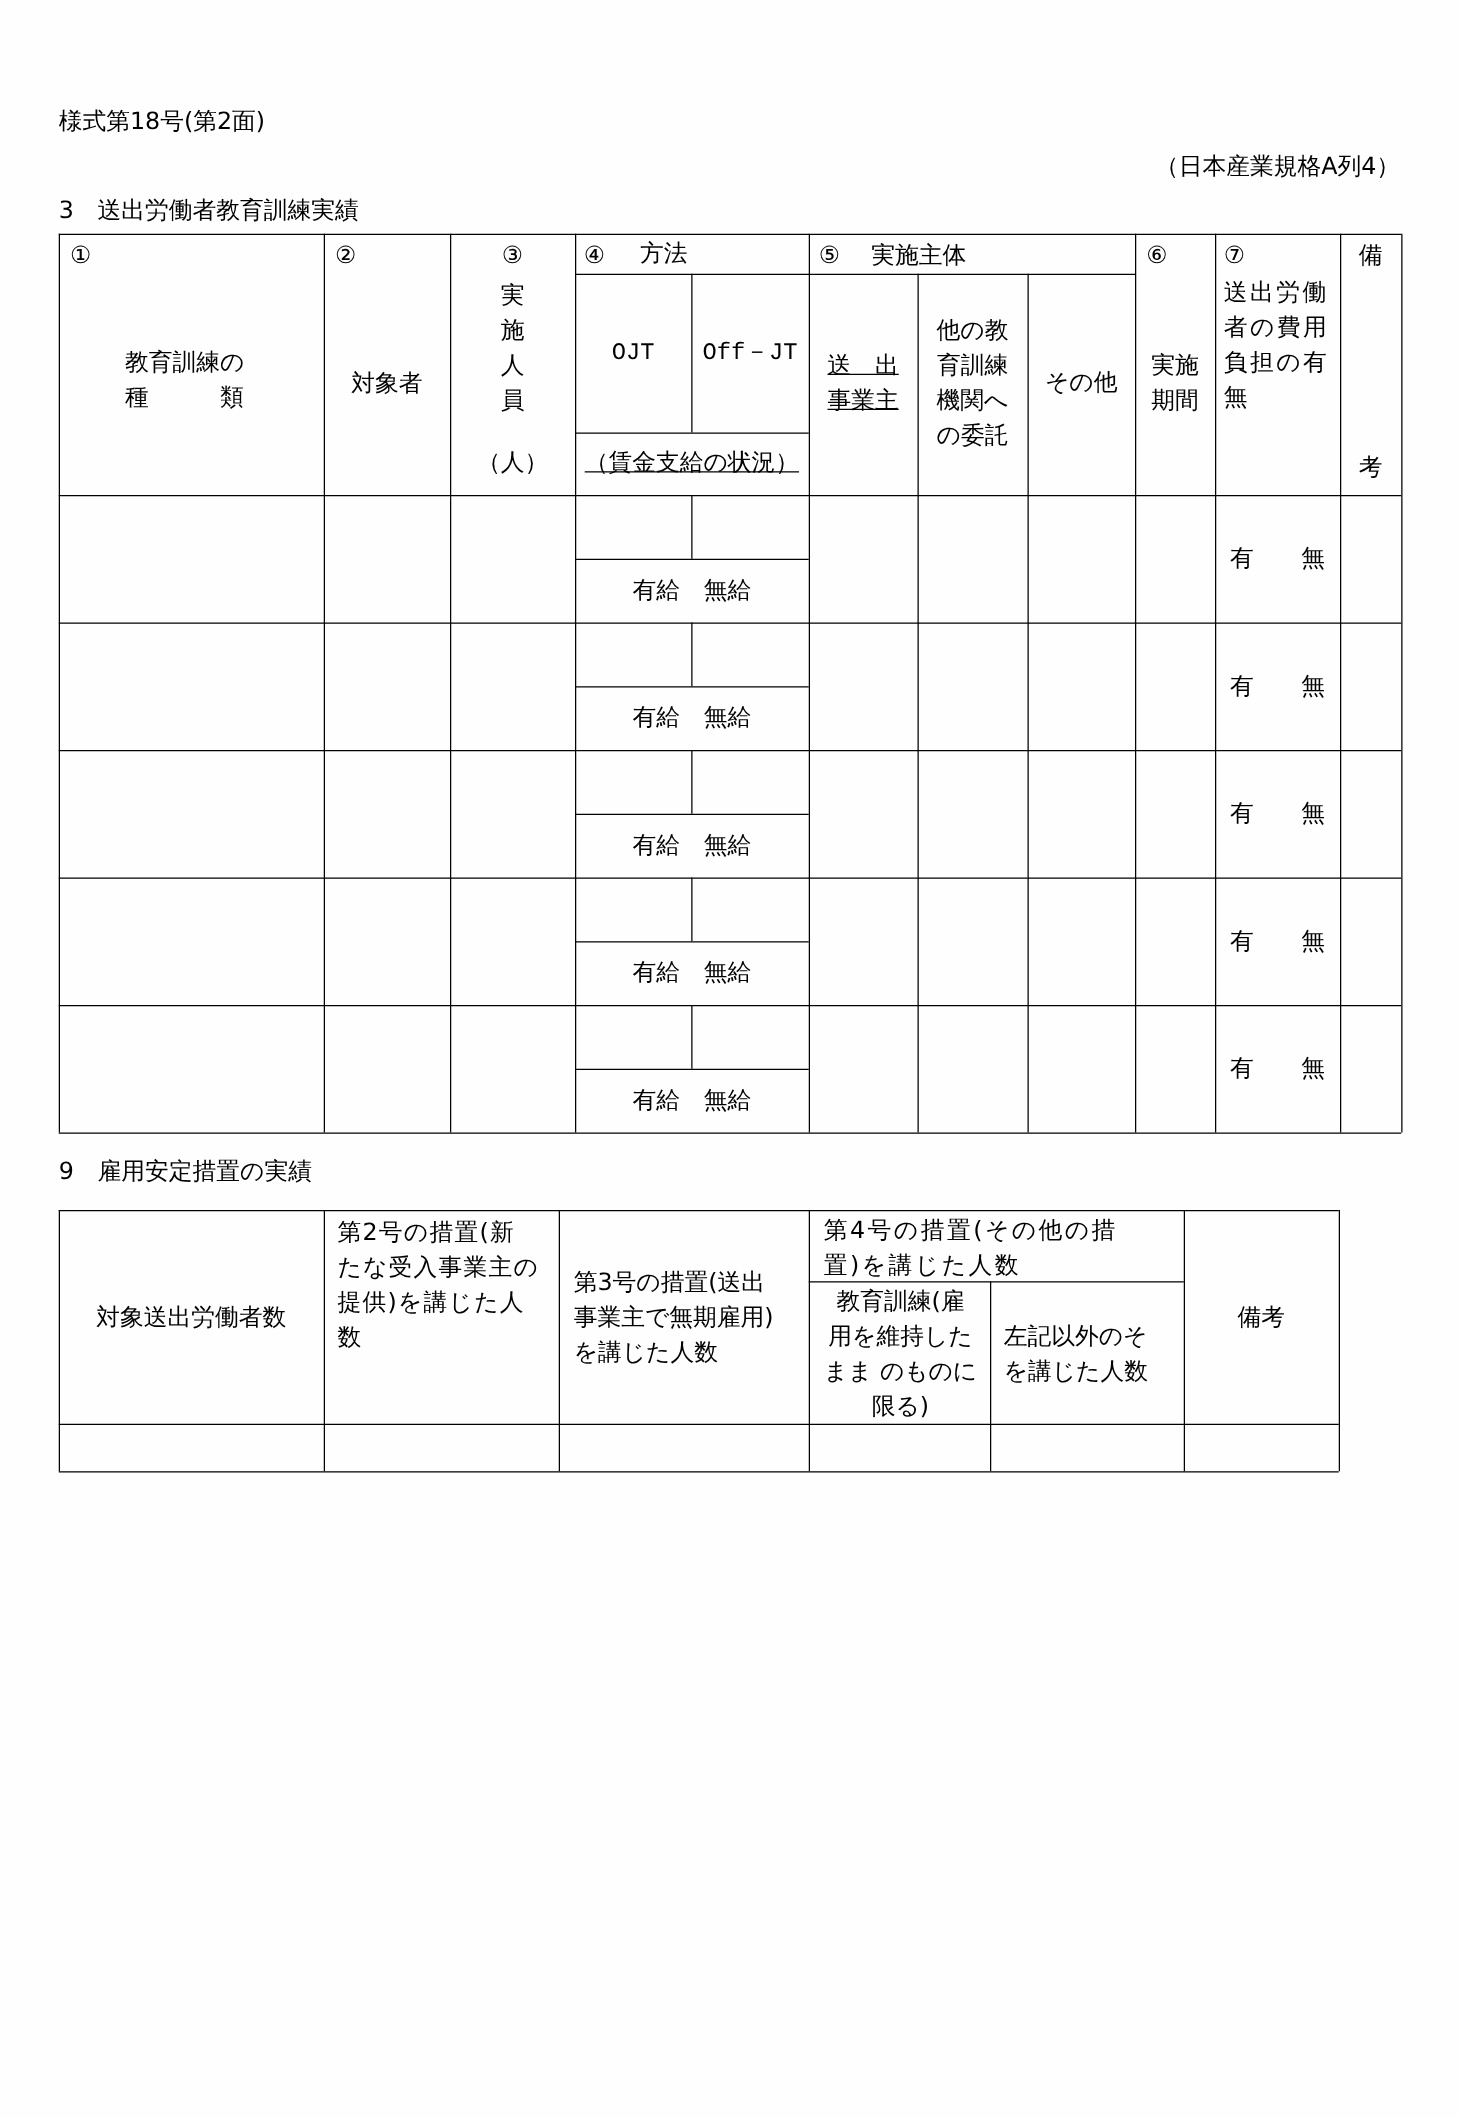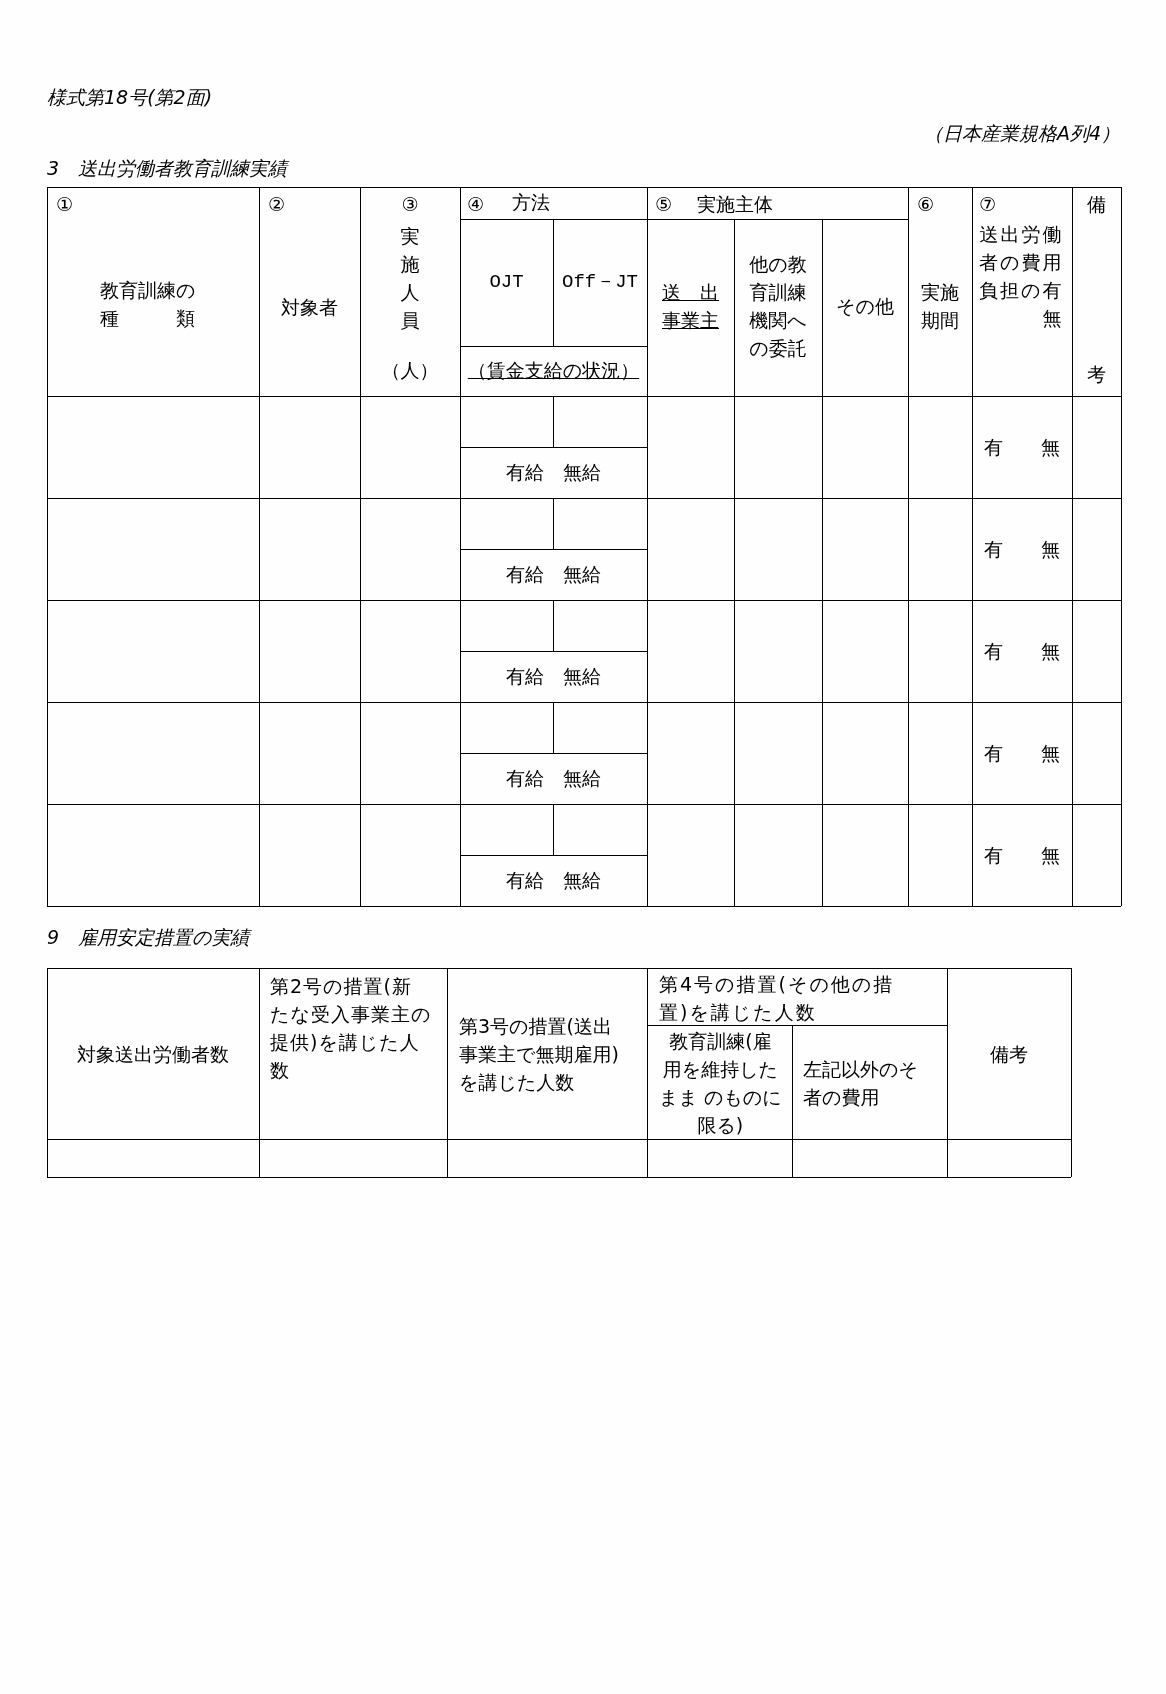--- a/index.html
+++ b/index.html
@@ -1,19 +1,19 @@
 <!DOCTYPE html>
 <html><head>
 <meta charset="utf-8">
 <style>
   html, body { margin: 0; padding: 0; background: #fefefe; }
   body { width: 1166px; height: 1694px; position: relative; overflow: hidden;
          font-family: "DejaVu Sans", "Liberation Sans", sans-serif; color: #000; }
   .abs { position: absolute; }
-  .t { font-size: 19px; line-height: 1; white-space: nowrap; font-style: italic; }
+  .t { font-size: 19px; line-height: 1; white-space: nowrap; }
   .line-h { position: absolute; height: 0; border-top: 1.5px solid #000; }
   .line-v { position: absolute; width: 0; border-left: 1.5px solid #000; }
   .cell { position: absolute; font-size: 19px; line-height: 28px; }
   .center { text-align: center; }
   .stack { white-space: pre-line; }
 </style>
 </head>
 <body>
 
 <div class="abs t" style="left:47px; top:88px;">様式第18号(第2面)</div>
@@ -87,21 +87,21 @@
 育訓練
 機関へ
 の委託</div>
   <div class="cell center" style="left:822px; width:86px; top:292px;">その他</div>
 
   <div class="cell" style="left:917px; top:190px;">⑥</div>
   <div class="cell center stack" style="left:908px; width:64px; top:278px;">実施
 期間</div>
 
   <div class="cell" style="left:979px; top:190px;">⑦</div>
-  <div class="cell stack" style="left:979px; top:220px; letter-spacing:2px;text-align:right;">送出労働
+  <div class="cell stack" style="left:979px; top:220px; letter-spacing:2px;">送出労働
 者の費用
 負担の有
 無</div>
 
   <div class="cell center" style="left:1072px; width:49px; top:190px;">備</div>
   <div class="cell center" style="left:1072px; width:49px; top:360px;">考</div>
 
   <div class="cell center" style="left:460px; width:187px; top:458px;">有給　無給</div>
   <div class="cell center" style="left:972px; width:100px; top:433px;">有　　無</div>
 
@@ -142,21 +142,21 @@
   <div class="cell stack" style="left:459px; top:1012px;">第3号の措置(送出
 事業主で無期雇用)
 を講じた人数</div>
   <div class="cell stack" style="left:659px; top:970px; letter-spacing:2px;">第4号の措置(その他の措
 置)を講じた人数</div>
   <div class="cell stack" style="left:659px; top:1027px;text-align:center;">教育訓練(雇
 用を維持した
 まま のものに
 限る)</div>
   <div class="cell stack" style="left:803px; top:1055px;">左記以外のそ
-者の費用</div>
+を講じた人数</div>
   <div class="cell center" style="left:947px; width:124px; top:1040px;">備考</div>
 
   <div class="abs" style="left:48px; top:1140px; width:210px; height:36px;"></div>
   <div class="abs" style="left:260px; top:1140px; width:186px; height:36px;"></div>
   <div class="abs" style="left:448px; top:1140px; width:198px; height:36px;"></div>
   <div class="abs" style="left:648px; top:1140px; width:143px; height:36px;"></div>
   <div class="abs" style="left:793px; top:1140px; width:153px; height:36px;"></div>
   <div class="abs" style="left:948px; top:1140px; width:122px; height:36px;"></div>
 </div>
 

